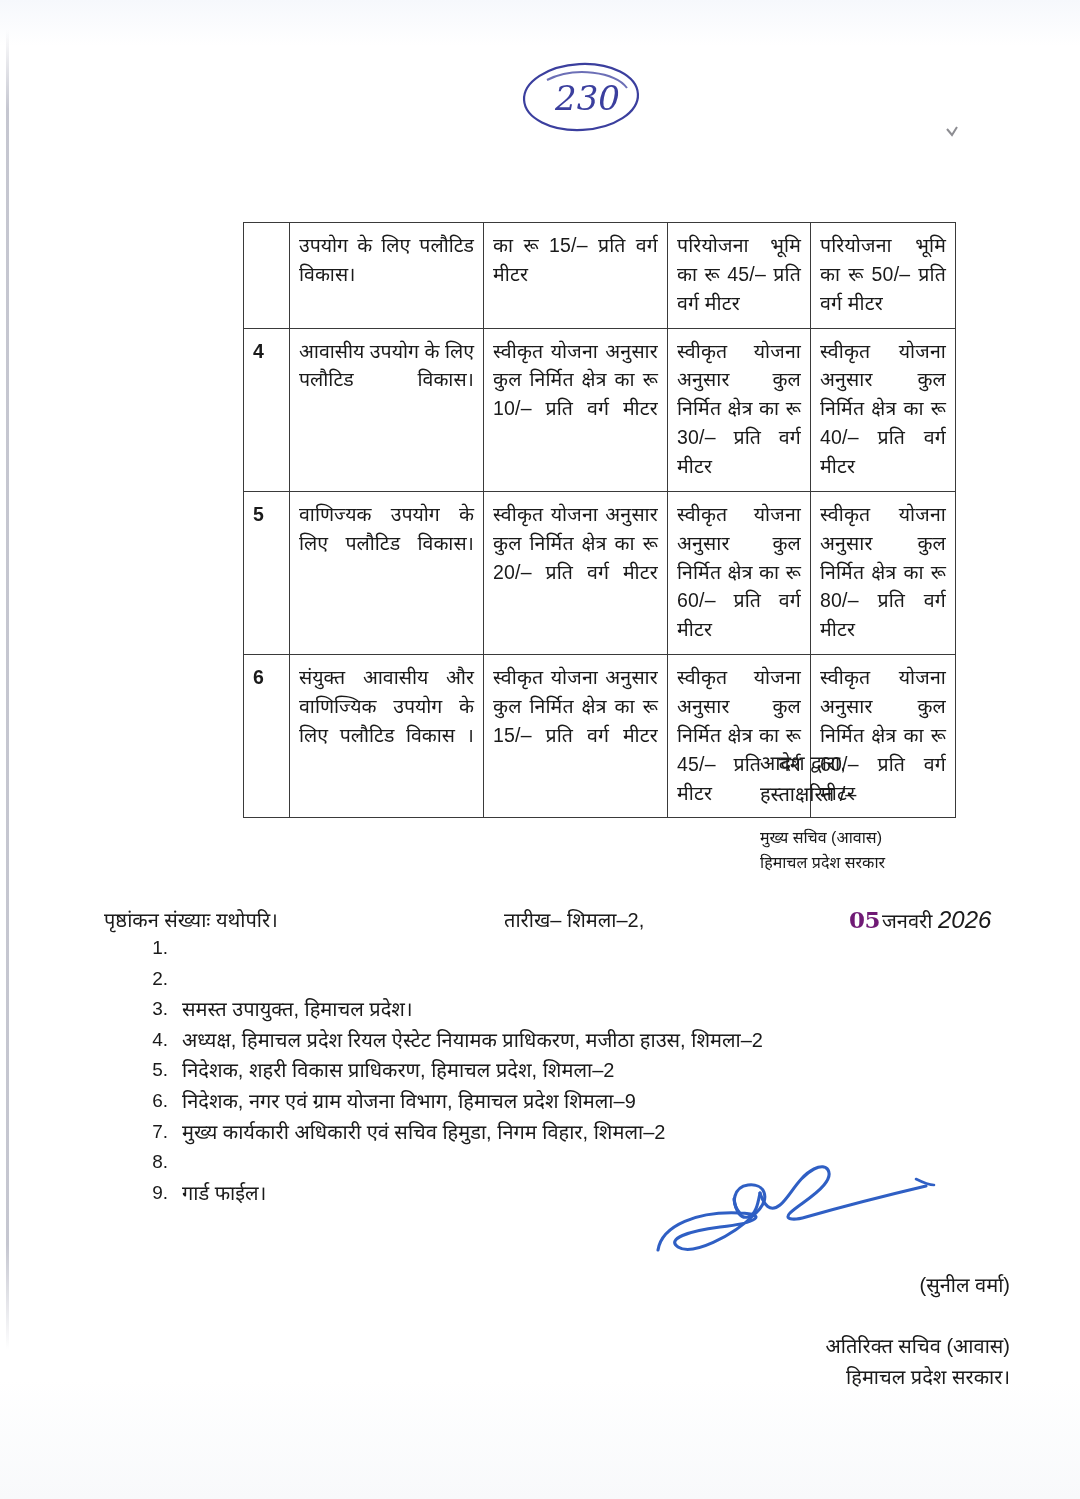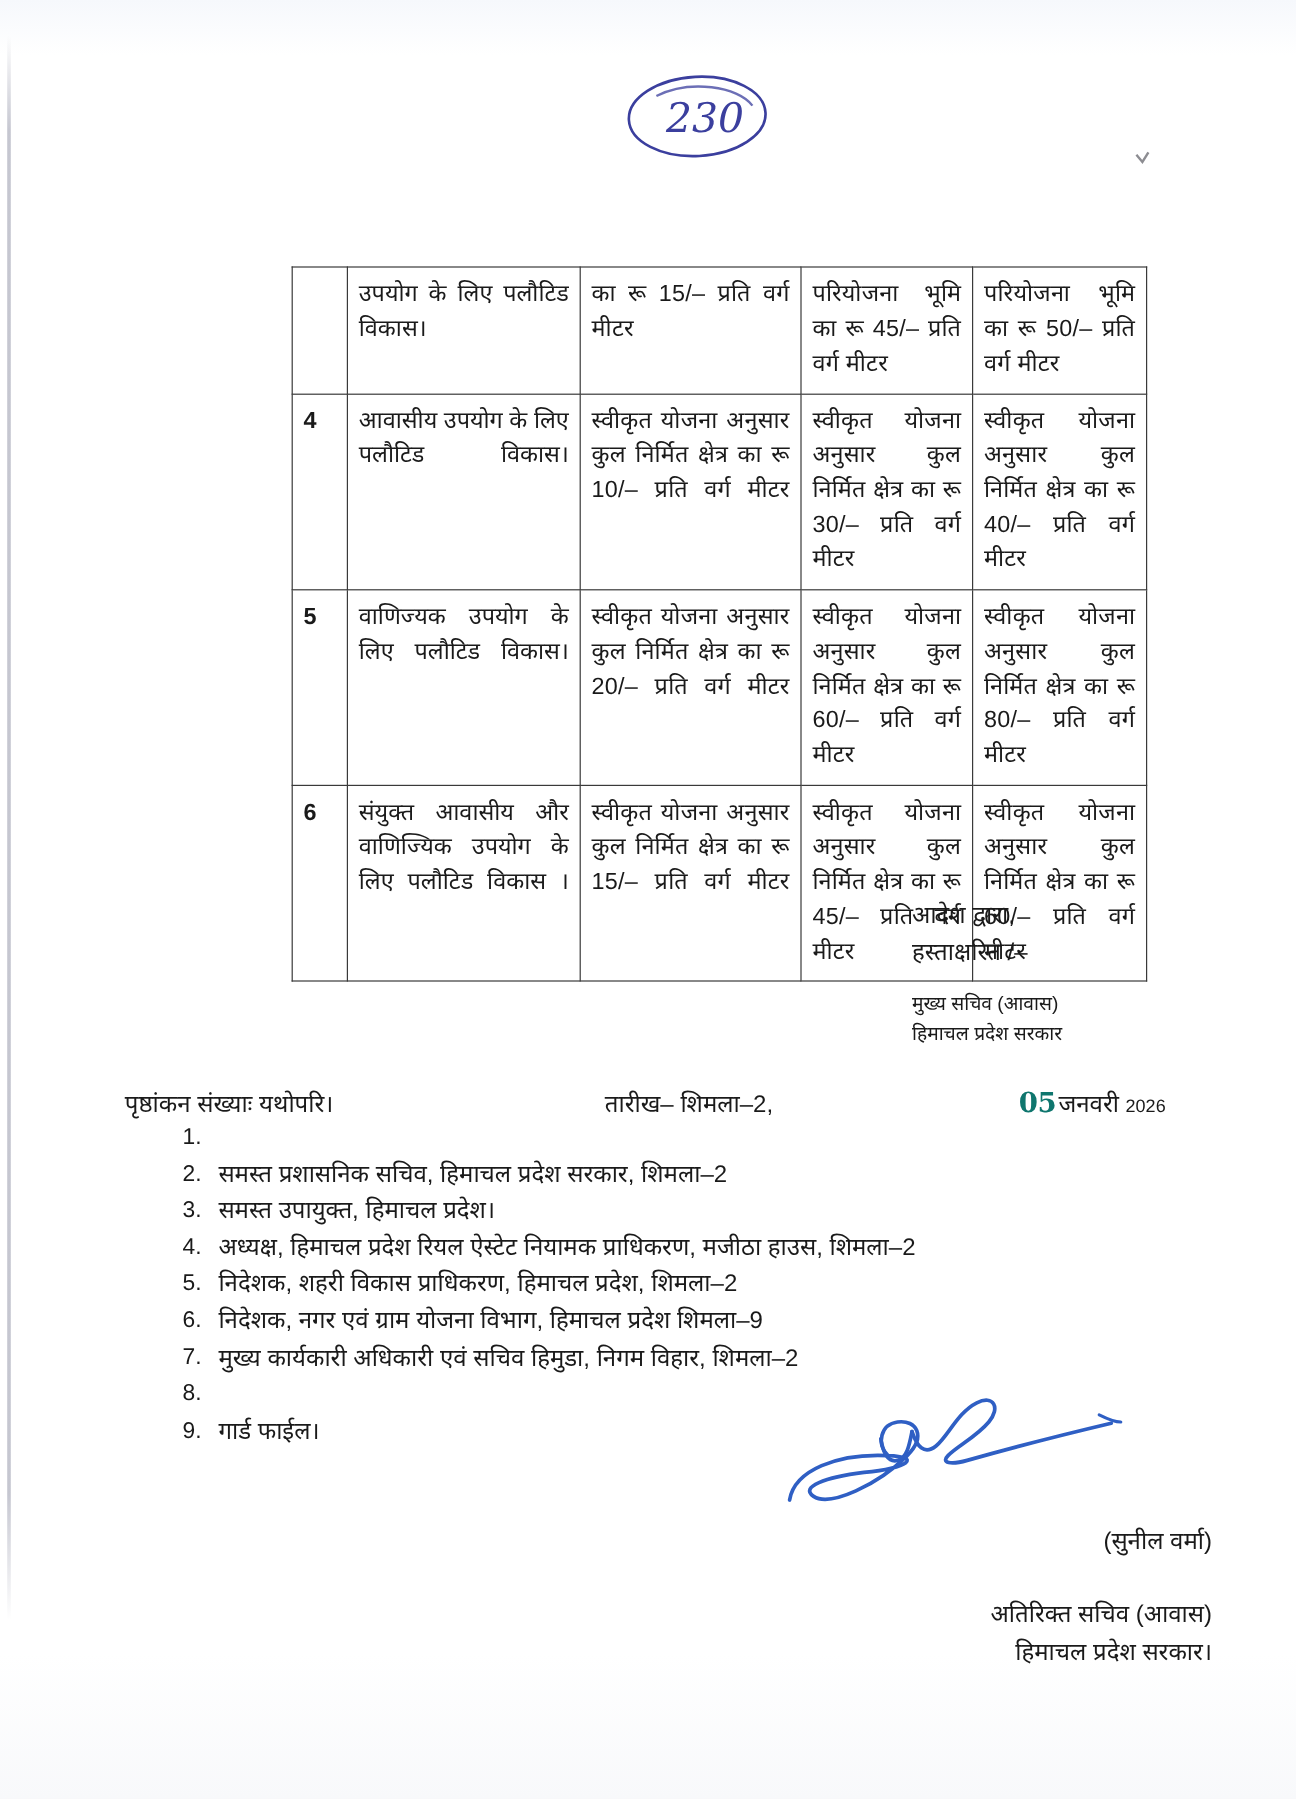--- a/index.html
+++ b/index.html
@@ -119,29 +119,29 @@
     left: 104px;
     top: 906px;
     width: 890px;
     height: 30px;
     font-size: 20px;
   }
   .endorse-left  { position: absolute; left: 0;   top: 0; }
   .endorse-mid   { position: absolute; left: 400px; top: 0; }
   .endorse-right { position: absolute; left: 745px; top: 0; white-space: nowrap; }
   .hand-date {
-    color: #0f766e;
+    color: #701a75;
     font-weight: bold;
     font-size: 23px;
     font-family: "DejaVu Serif", serif;
     letter-spacing: -0.5px;
     margin-right: 2px;
   }
   .endorse-right .m { font-size: 20px; }
-  .endorse-right .y { font-size: 15px; }
+  .endorse-right .y { font-size: 24px; font-style: italic; }
 
   
   .dist-list {
     position: absolute;
     left: 138px;
     top: 938px;
     width: 830px;
     font-size: 20px;
     line-height: 1.0;
     list-style: none;
@@ -253,21 +253,21 @@
   <div class="endorse-row">
     <span class="endorse-left">पृष्ठांकन संख्याः यथोपरि।</span>
     <span class="endorse-mid">तारीख– शिमला–2,</span>
     <span class="endorse-right">
       <span class="hand-date">05</span><span class="m">जनवरी</span> <span class="y">2026</span>
     </span>
   </div>
 
   <ol class="dist-list">
     <li><span class="num">1.</span></li>
-    <li><span class="num">2.</span><span>समस्त प्रशासनिक सचिव, हिमाचल प्रदेश सरकार, शिमला–2</span></li>
+    <li><span class="num">2.</span></li>
     <li><span class="num">3.</span><span>समस्त उपायुक्त, हिमाचल प्रदेश।</span></li>
     <li><span class="num">4.</span><span>अध्यक्ष, हिमाचल प्रदेश रियल ऐस्टेट नियामक प्राधिकरण, मजीठा हाउस, शिमला–2</span></li>
     <li><span class="num">5.</span><span>निदेशक, शहरी विकास प्राधिकरण, हिमाचल प्रदेश, शिमला–2</span></li>
     <li><span class="num">6.</span><span>निदेशक, नगर एवं ग्राम योजना विभाग, हिमाचल प्रदेश शिमला–9</span></li>
     <li><span class="num">7.</span><span>मुख्य कार्यकारी अधिकारी एवं सचिव हिमुडा, निगम विहार, शिमला–2</span></li>
     <li><span class="num">8.</span></li>
     <li><span class="num">9.</span><span>गार्ड फाईल।</span></li>
   </ol>
 
   <div class="signature-ink">

